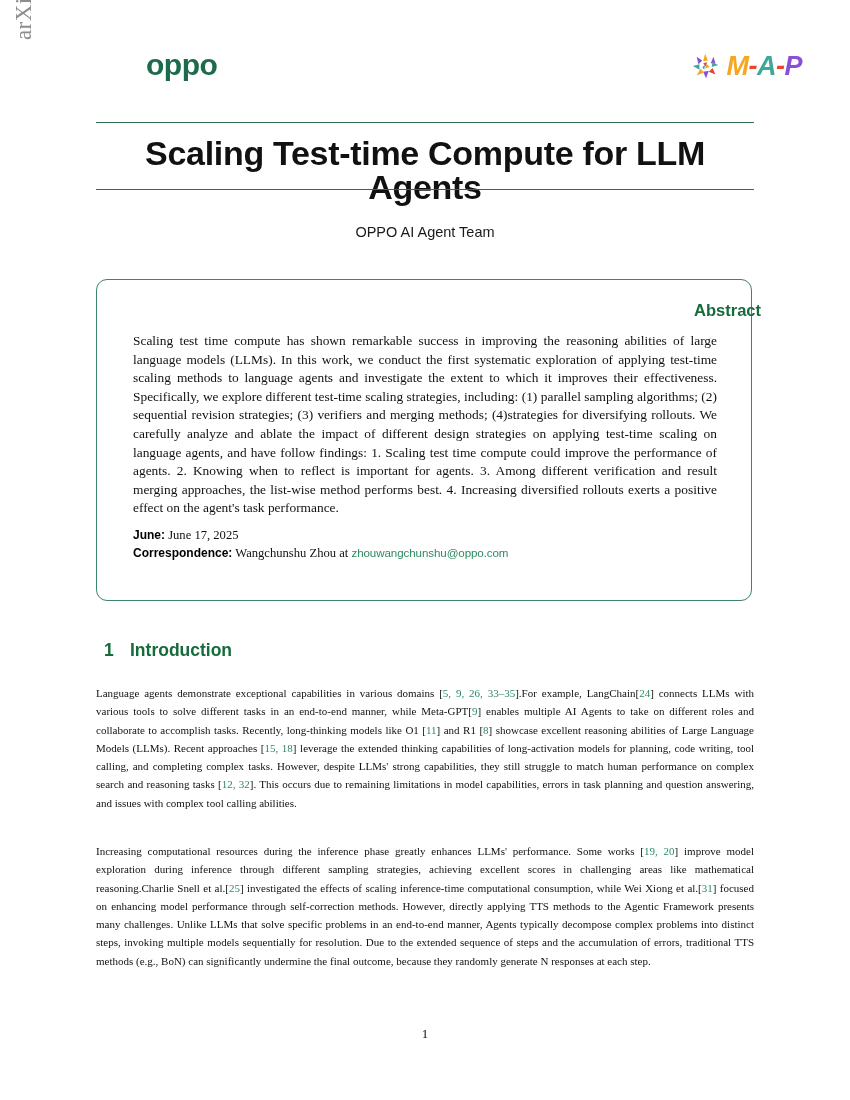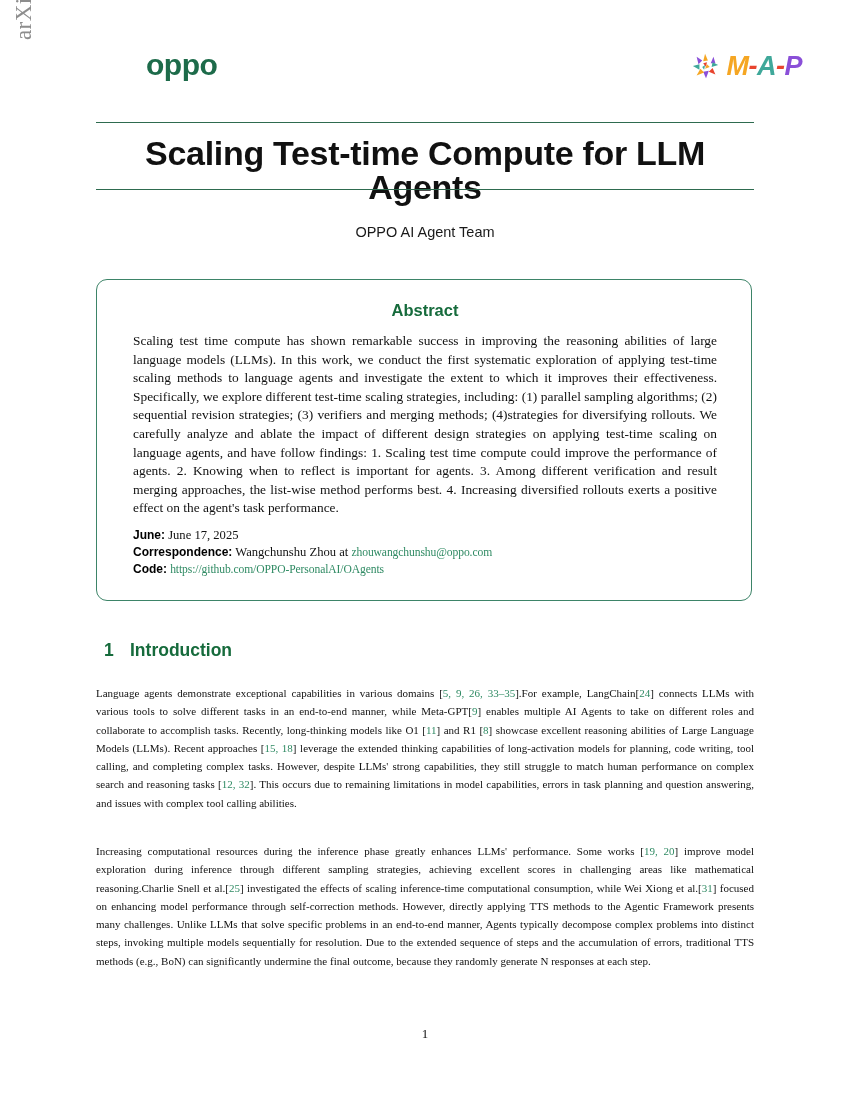--- a/index.html
+++ b/index.html
@@ -146,24 +146,24 @@
     left: 0;
     top: 279px;
     width: 656px;
     height: 322px;
     border: 1.1px solid #3d8468;
     border-radius: 11px;
     box-sizing: border-box;
   }
   .abstract-heading {
     position: absolute;
-    left: 0;
+    left: 8px;
     top: 20px;
     width: 656px;
-    text-align: center;
+    text-align: right;
     font-family: "Liberation Sans", sans-serif;
     font-weight: 700;
     font-size: 16.5px;
     line-height: 20px;
     color: #166b3c;
   }
   .abstract-body {
     position: absolute;
     left: 36px;
     top: 52px;
@@ -186,21 +186,21 @@
     line-height: 17.2px;
     color: #111111;
   }
   .abstract-meta .lbl {
     font-family: "Liberation Sans", sans-serif;
     font-weight: 700;
     font-size: 12px;
     color: #000000;
   }
   .mono-link {
-    font-family: Liberation Serif, serif;
+    font-family: Liberation Sans, sans-serif;
     font-size: 11.6px;
     color: #2f8a63;
     letter-spacing: -0.1px;
   }
 
   
   .section-heading {
     position: absolute;
     left: 8px;
     top: 638px;
@@ -294,24 +294,20 @@
     <div class="abstract-meta">
       <div>
         <span class="lbl">June:</span>
         <span>June 17, 2025</span>
       </div>
       <div>
         <span class="lbl">Correspondence:</span>
         <span>Wangchunshu Zhou at</span>
         <span class="mono-link">zhouwangchunshu@oppo.com</span>
       </div>
-      <div>
-        <span class="lbl">Code:</span>
-        <span class="mono-link">https://github.com/OPPO-PersonalAI/OAgents</span>
-      </div>
     </div>
   </div>
 
   <div class="section-heading">
     <span class="num">1</span><span>Introduction</span>
   </div>
 
   <p class="body-text para-1"><span>Language agents demonstrate exceptional capabilities in various domains [</span><span class="cite">5, 9, 26, 33–35</span><span>].For example, LangChain[</span><span class="cite">24</span><span>] connects LLMs with various tools to solve different tasks in an end-to-end manner, while Meta-GPT[</span><span class="cite">9</span><span>] enables multiple AI Agents to take on different roles and collaborate to accomplish tasks. Recently, long-thinking models like O1 [</span><span class="cite">11</span><span>] and R1 [</span><span class="cite">8</span><span>] showcase excellent reasoning abilities of Large Language Models (LLMs). Recent approaches [</span><span class="cite">15, 18</span><span>] leverage the extended thinking capabilities of long-activation models for planning, code writing, tool calling, and completing complex tasks. However, despite LLMs' strong capabilities, they still struggle to match human performance on complex search and reasoning tasks [</span><span class="cite">12, 32</span><span>]. This occurs due to remaining limitations in model capabilities, errors in task planning and question answering, and issues with complex tool calling abilities.</span></p>
 
   <p class="body-text para-2"><span>Increasing computational resources during the inference phase greatly enhances LLMs' performance. Some works [</span><span class="cite">19, 20</span><span>] improve model exploration during inference through different sampling strategies, achieving excellent scores in challenging areas like mathematical reasoning.Charlie Snell et al.[</span><span class="cite">25</span><span>] investigated the effects of scaling inference-time computational consumption, while Wei Xiong et al.[</span><span class="cite">31</span><span>] focused on enhancing model performance through self-correction methods. However, directly applying TTS methods to the Agentic Framework presents many challenges. Unlike LLMs that solve specific problems in an end-to-end manner, Agents typically decompose complex problems into distinct steps, invoking multiple models sequentially for resolution. Due to the extended sequence of steps and the accumulation of errors, traditional TTS methods (e.g., BoN) can significantly undermine the final outcome, because they randomly generate N responses at each step.</span></p>

